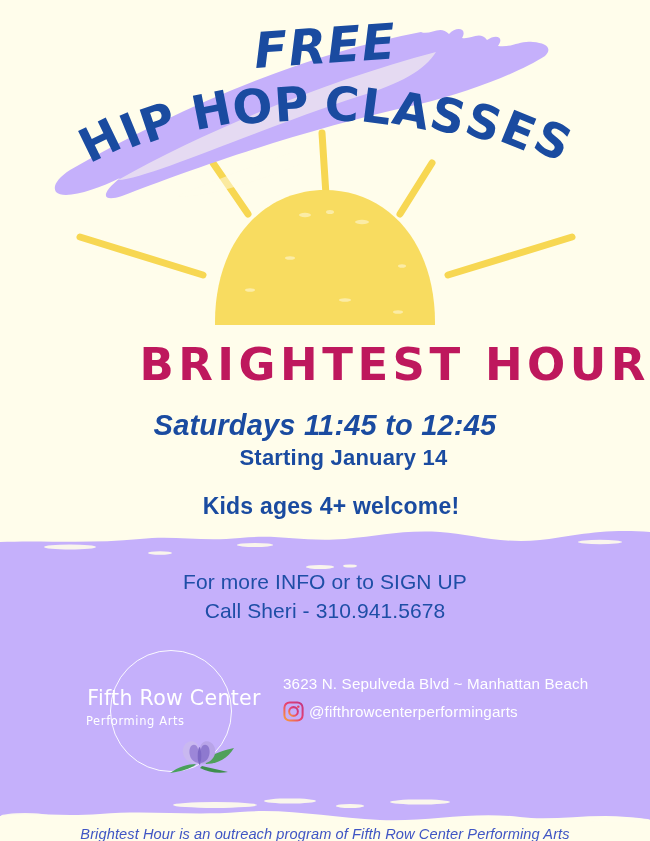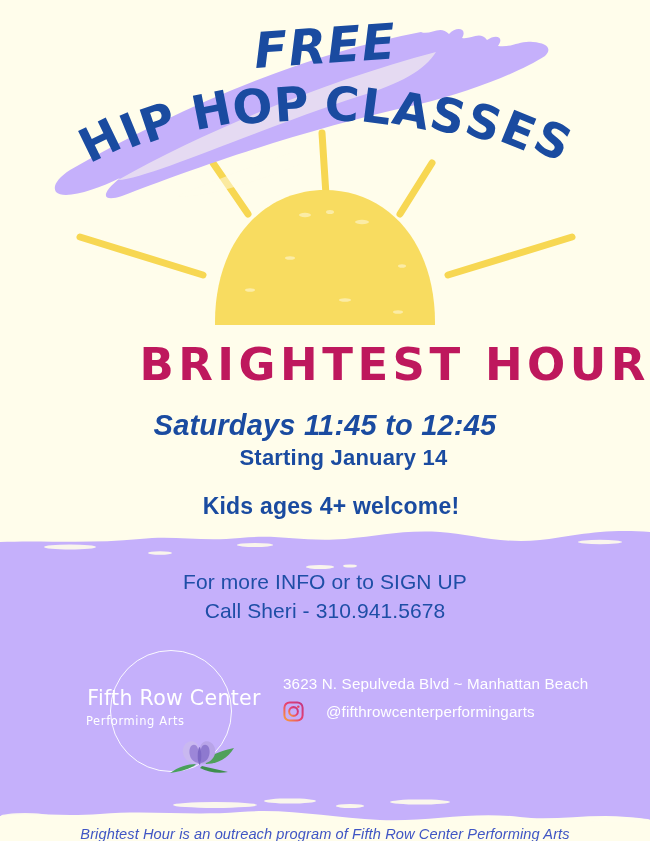--- a/index.html
+++ b/index.html
@@ -186,21 +186,21 @@
     top: 152px;
     width: 350px;
     color: #ffffff;
     font-size: 15.2px;
     line-height: 1.62;
     letter-spacing: 0.15px;
   }
   .contact .row-ig {
     display: flex;
     align-items: center;
-    gap: 22px;
+    gap: 5px;
     margin-top: 3px;
   }
   .ig-icon {
     flex: 0 0 auto;
     width: 21px; height: 21px;
   }
 
   
   .tagline {
     position: absolute;

